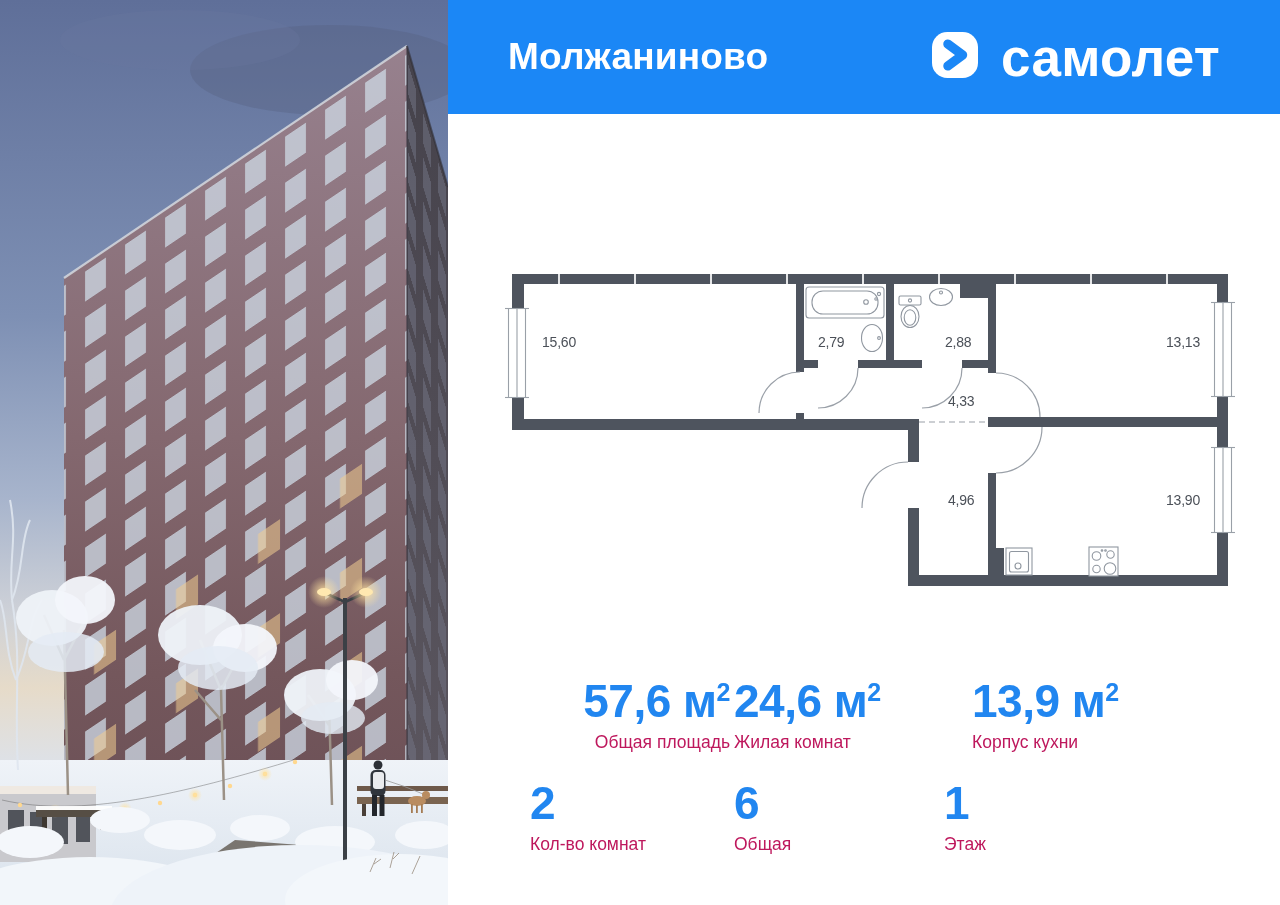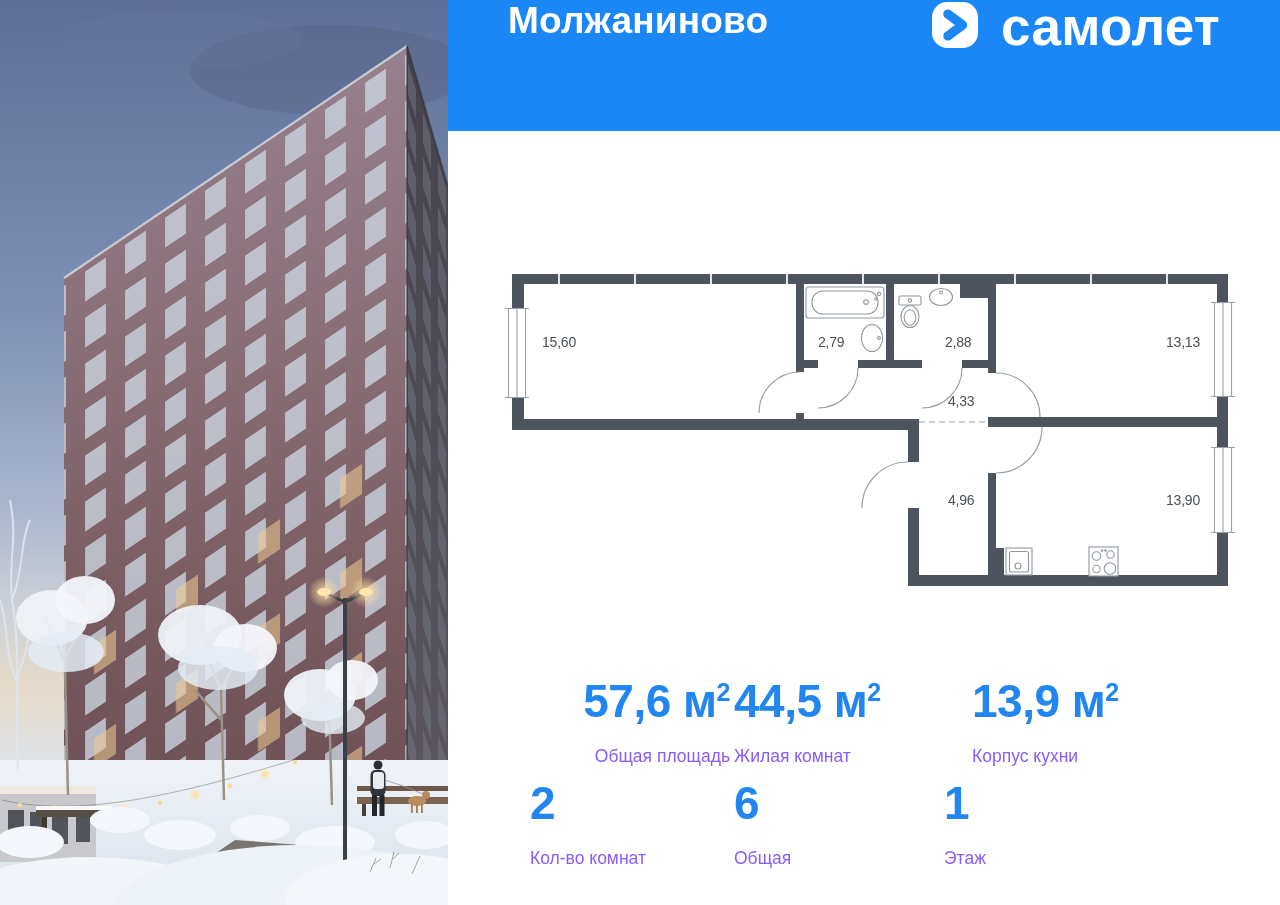--- a/index.html
+++ b/index.html
@@ -3,41 +3,41 @@
 <meta charset="utf-8">
 <style>
   html,body{margin:0;padding:0;background:#fff;}
   body{font-family:"Liberation Sans","DejaVu Sans",sans-serif;}
   .card{position:relative;width:1280px;height:905px;overflow:hidden;background:#fff;}
 
   
   .photo{position:absolute;left:0;top:0;width:448px;height:905px;overflow:hidden;}
 
   
-  .header{position:absolute;left:448px;top:0;width:832px;height:131px;
-    background:var(--header-bg,#1B87F6);display:flex;align-items:flex-start;
+  .header{position:absolute;left:448px;top:0;width:832px;height:114px;
+    background:var(--header-bg,#1B87F6);display:flex;align-items:center;
     justify-content:space-between;padding:0 60px;box-sizing:border-box;color:#fff;}
   .title{font-size:37px;font-weight:700;letter-spacing:.2px;}
   .brand{display:flex;align-items:center;gap:23px;}
   .brand-text{font-size:53px;font-weight:700;letter-spacing:.3px;line-height:1;}
 
   
   .plan{position:absolute;left:500px;top:265px;}
   .wall{fill:var(--wall,#4E545E);}
   .tick{fill:#ffffff;opacity:.85;}
   .fix{stroke:#9097a0;stroke-width:1.1;fill:#fff;}
   .arc{stroke:#9aa0a8;stroke-width:1.2;fill:none;}
   .wframe{stroke:#9aa0a8;stroke-width:1.1;}
   .rlabel{font-size:14px;fill:#4b5058;letter-spacing:-.2px;font-family:"Liberation Sans","DejaVu Sans",sans-serif;}
 
   
   .stat{position:absolute;width:200px;}
   .stat-value{font-size:46px;line-height:1;font-weight:700;color:var(--accent,#2186F0);letter-spacing:-.5px;white-space:nowrap;}
   .stat-value sup{font-size:25px;line-height:0;}
-  .stat-label{margin-top:22px;font-size:17.5px;color:#8b5cf6;}
+  .stat-label{margin-top:8px;font-size:17.5px;color:#be185d;}
 </style>
 </head>
 <body>
 
 <div class="card">
 
   <div class="photo">
     <svg width="448" height="905" viewBox="0 0 448 905">
       <defs>
         <linearGradient id="sky" x1="0" y1="0" x2="0" y2="1">
@@ -345,21 +345,21 @@
       <text class="rlabel" x="1166" y="505">13,90</text>
     </g>
   </svg>
 
   <div>
     <div class="stat" style="left:530px;top:678px;text-align:right;">
       <div class="stat-value"><span>57,6 м</span><sup>2</sup></div>
       <div class="stat-label">Общая площадь</div>
     </div>
     <div class="stat" style="left:734px;top:678px;">
-      <div class="stat-value"><span>44,5 м</span><sup>2</sup></div>
+      <div class="stat-value"><span>24,6 м</span><sup>2</sup></div>
       <div class="stat-label">Жилая комнат</div>
     </div>
     <div class="stat" style="left:972px;top:678px;">
       <div class="stat-value"><span>13,9 м</span><sup>2</sup></div>
       <div class="stat-label">Корпус кухни</div>
     </div>
 
     <div class="stat" style="left:530px;top:780px;">
       <div class="stat-value">2</div>
       <div class="stat-label">Кол-во комнат</div>

